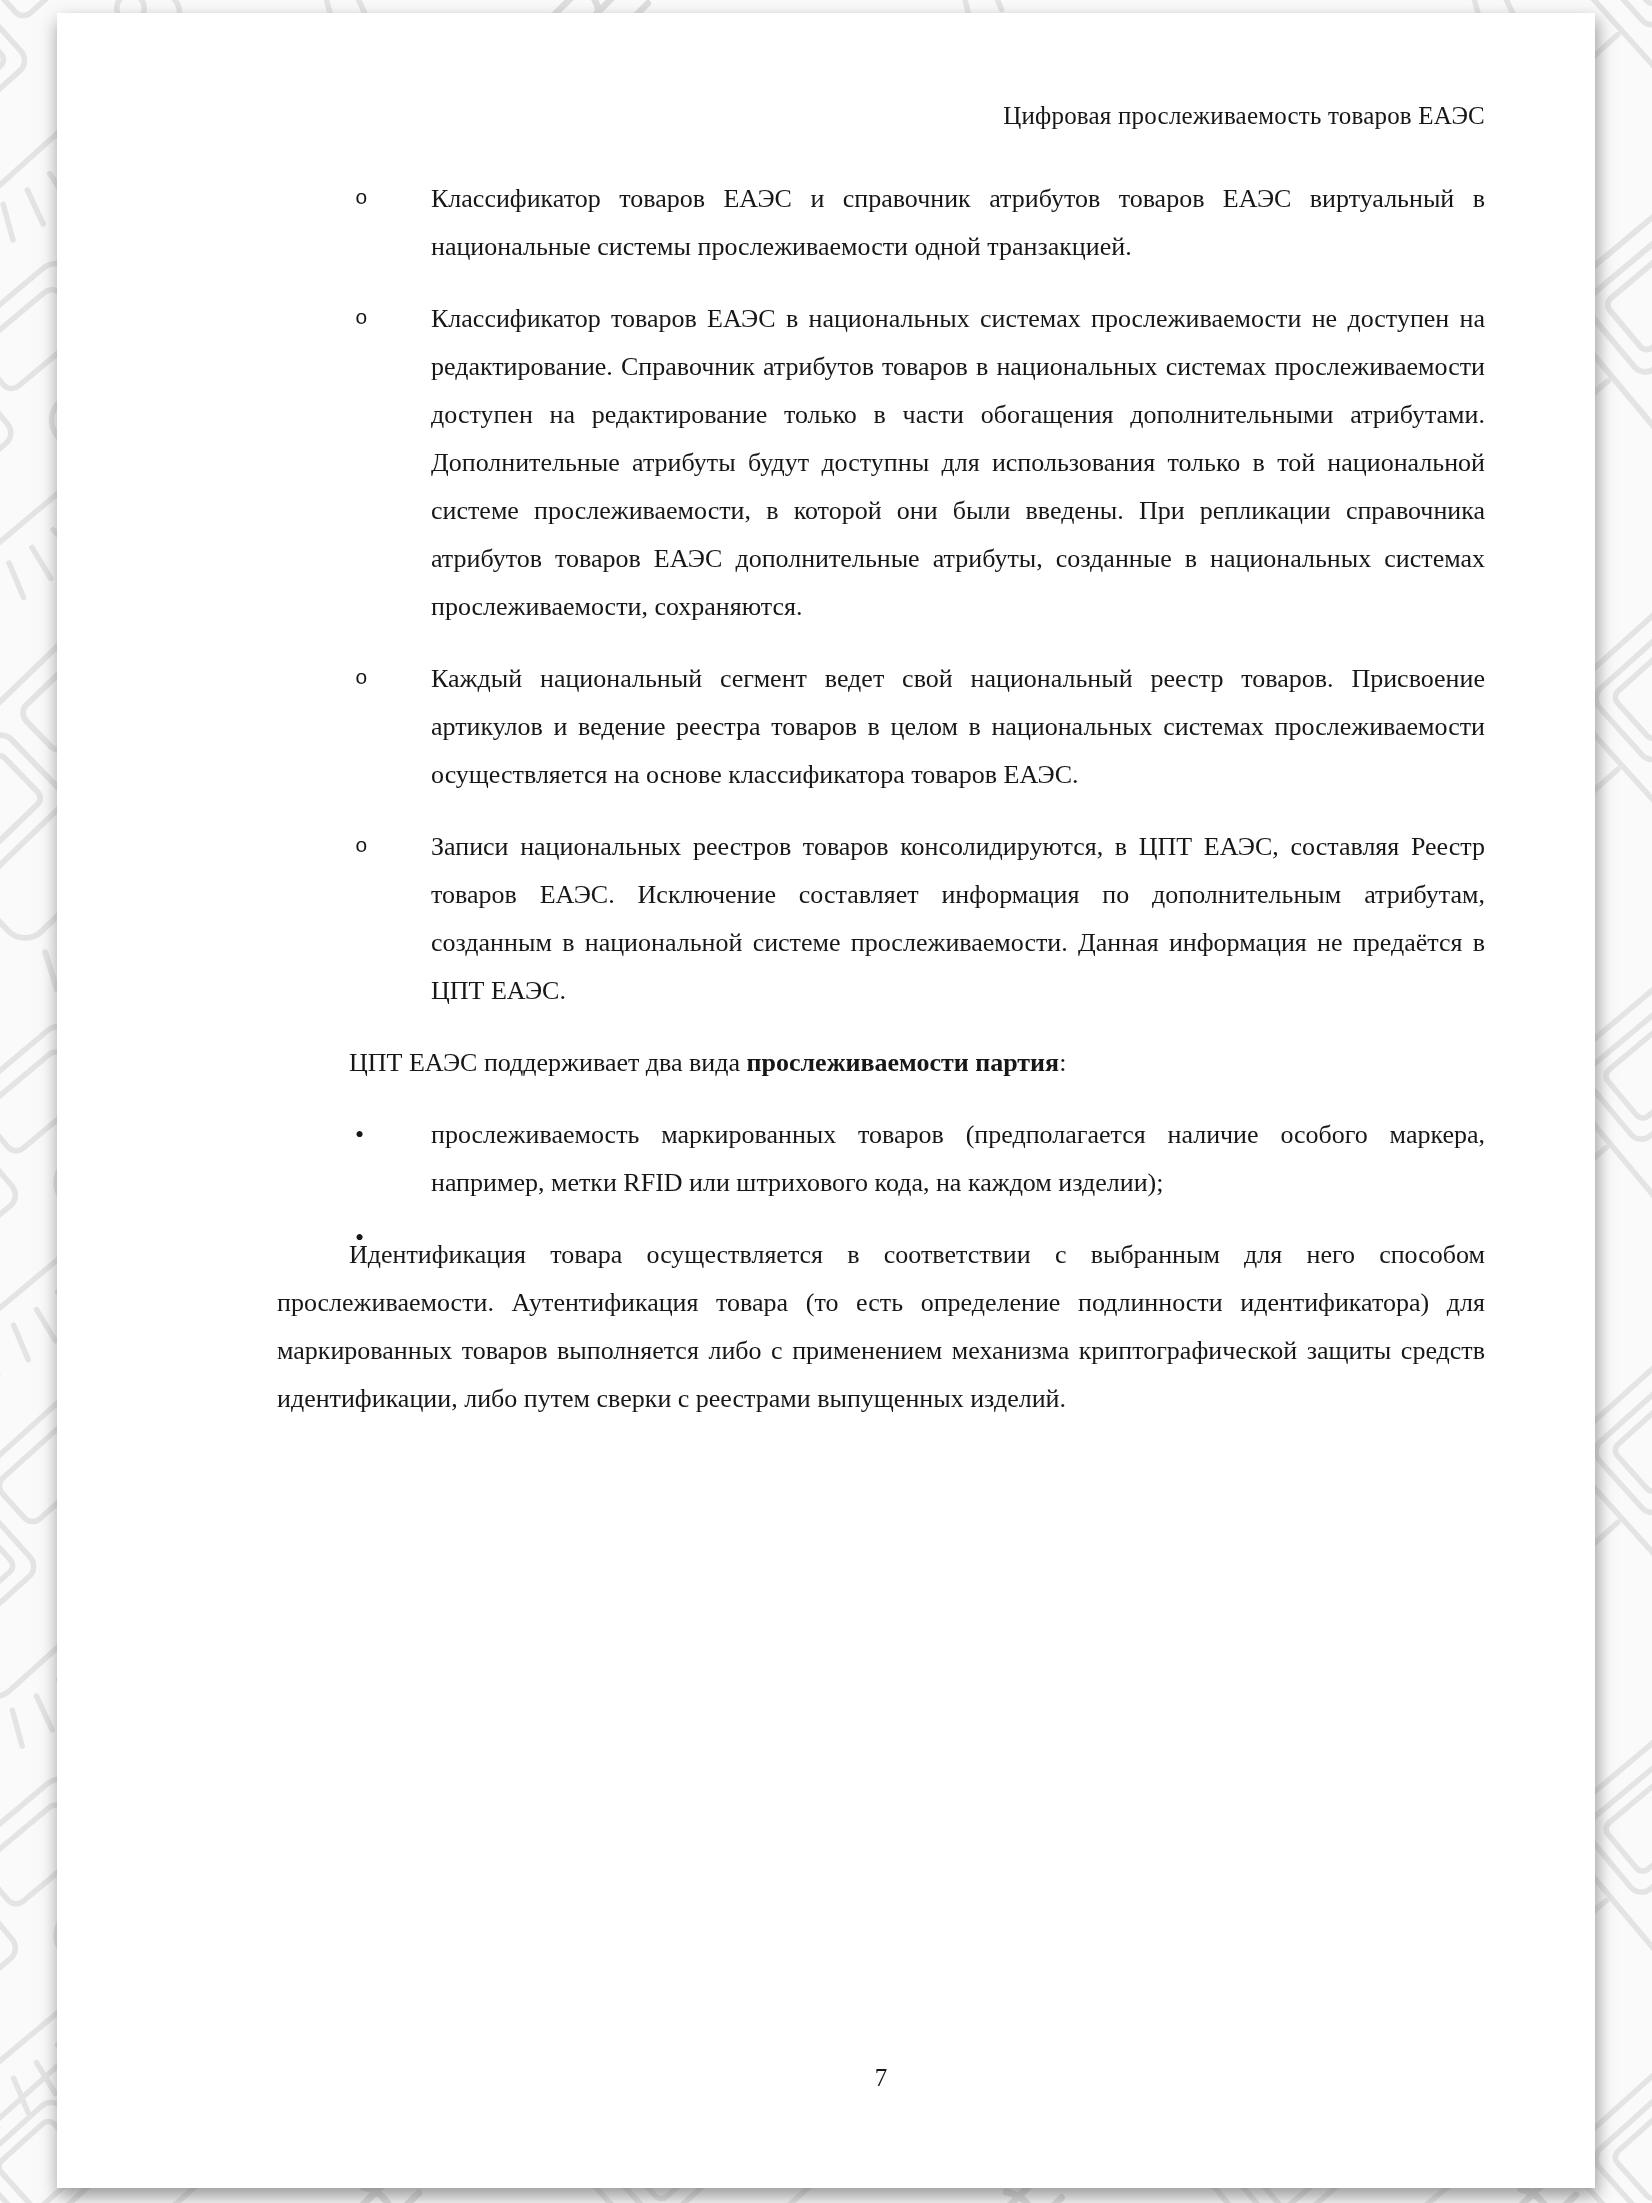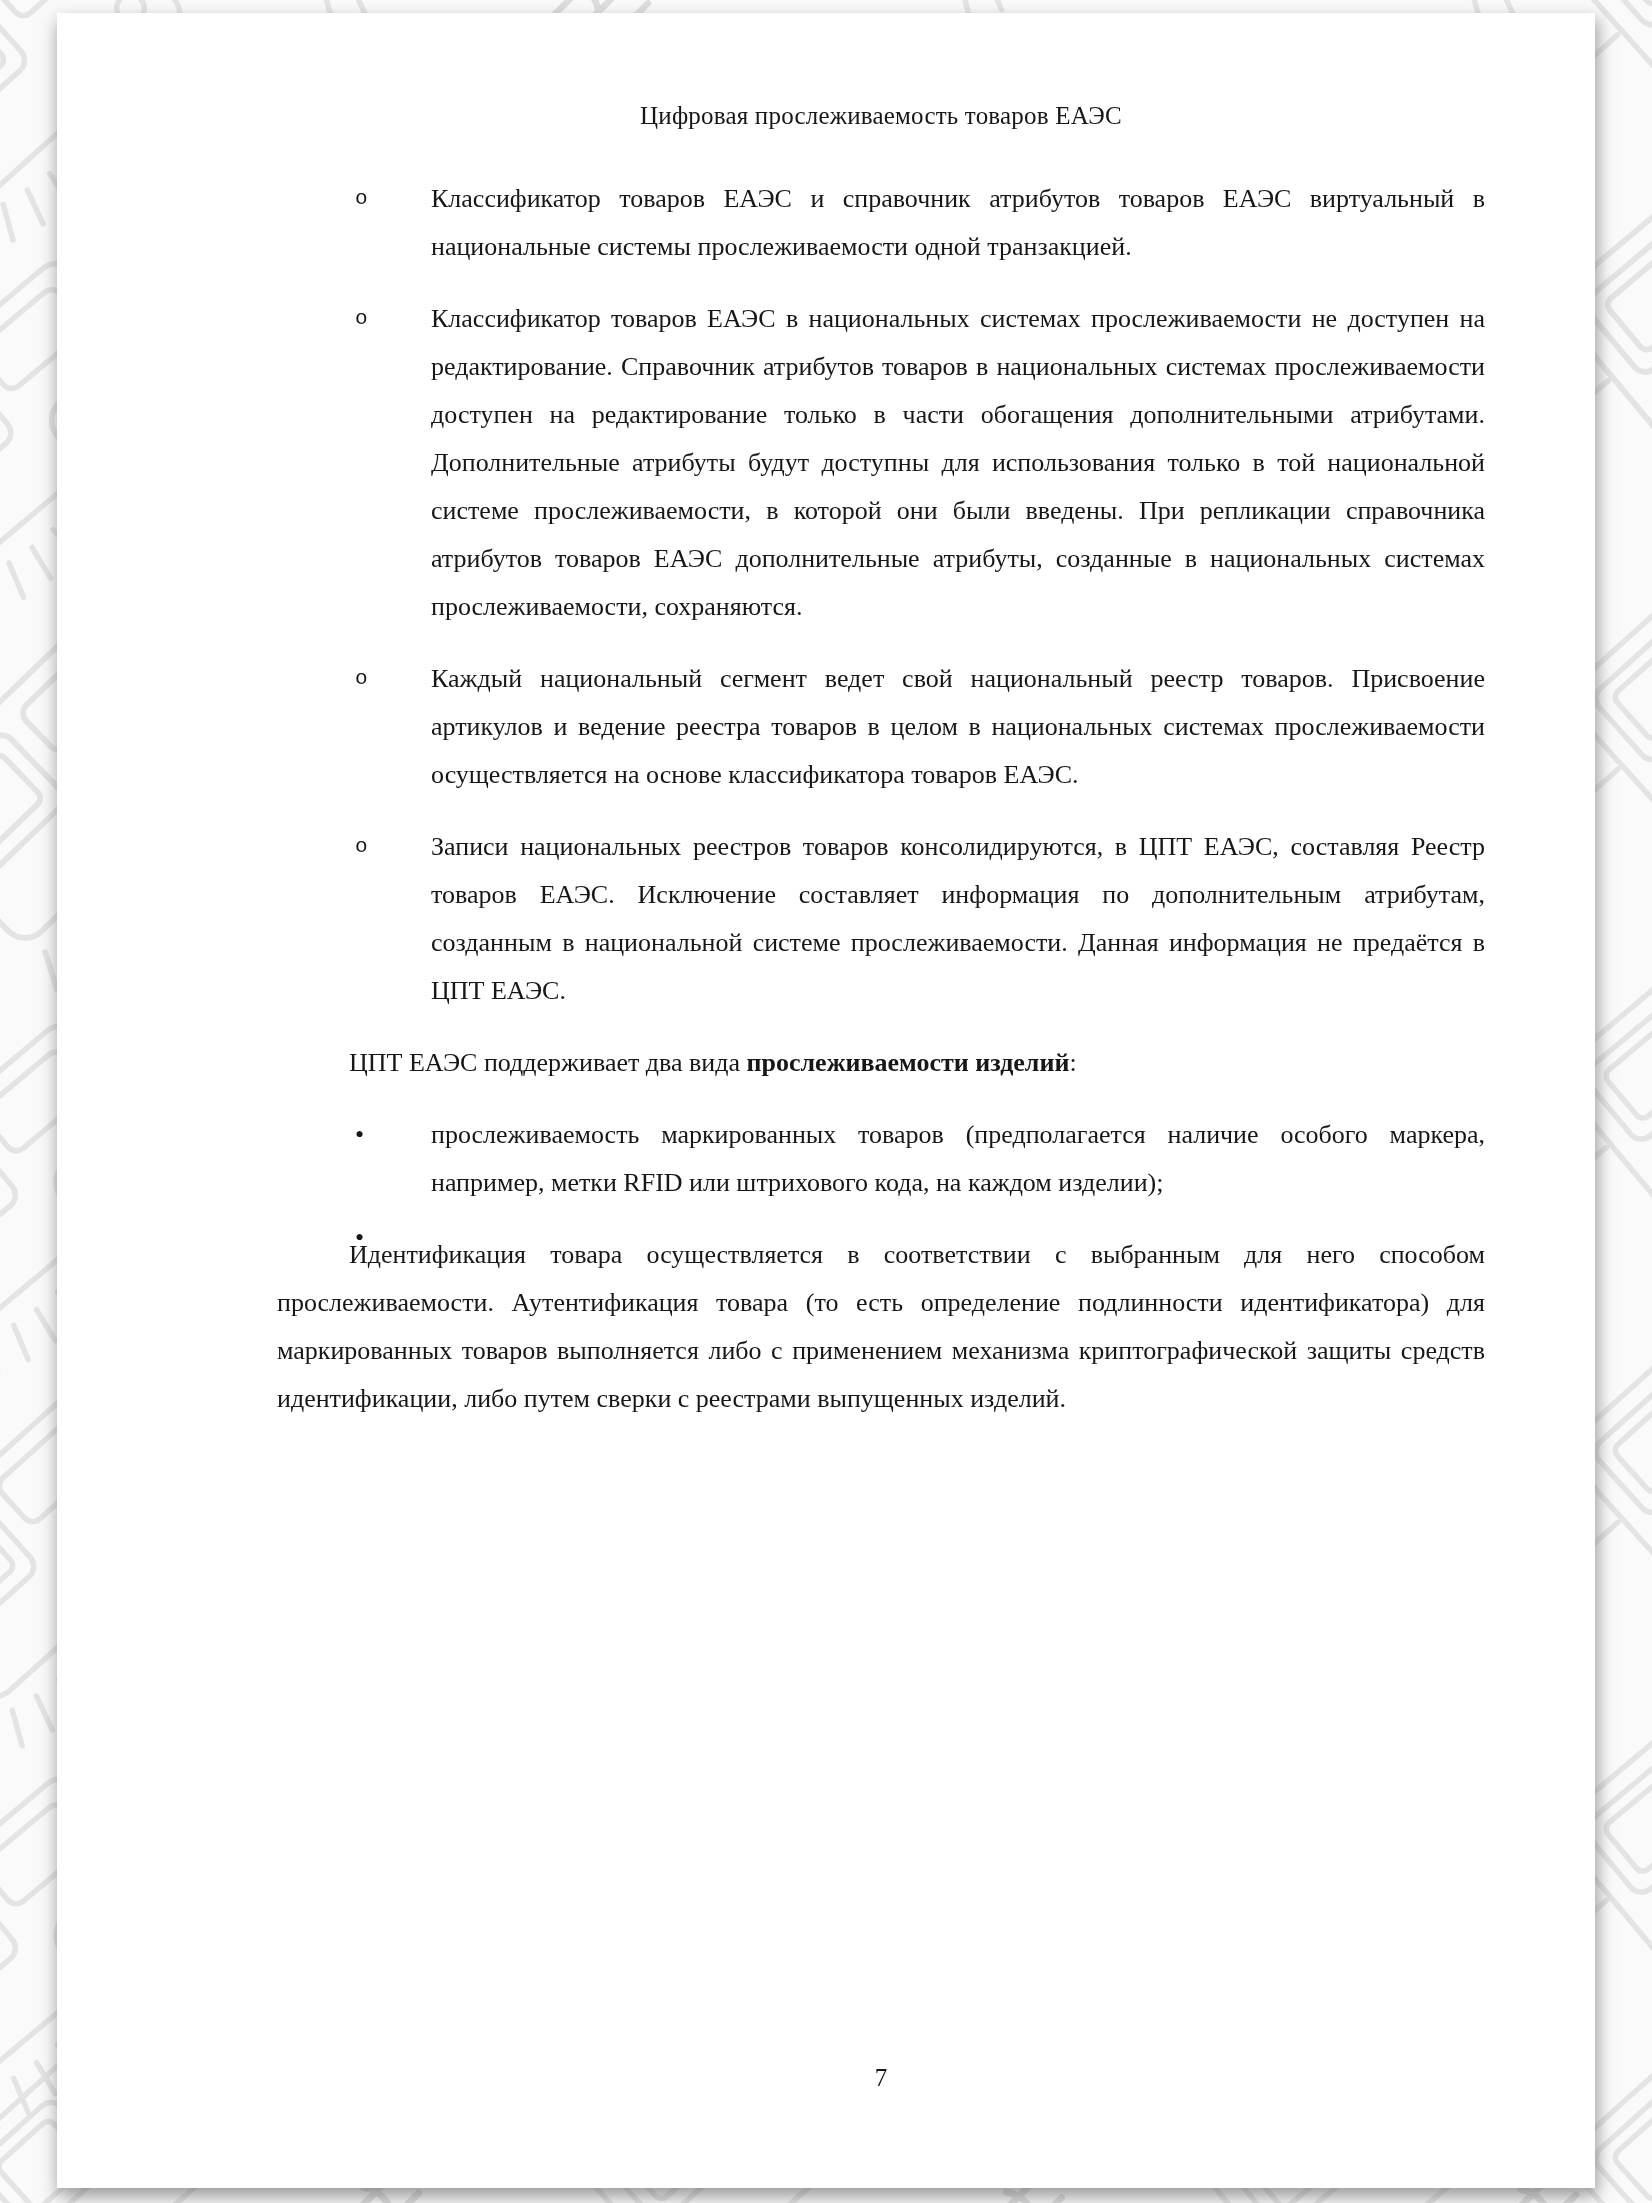--- a/index.html
+++ b/index.html
@@ -11,21 +11,21 @@
   }
   .stage{position:relative;width:1653px;height:2204px;overflow:hidden;background:#fafafa;}
   svg.bg{position:absolute;left:0;top:0;}
   .page{
     position:absolute;left:57px;top:13px;width:1538px;height:2175px;
     background:#ffffff;
     box-shadow:0 9.2px 16.5px rgba(90,90,90,.5), 5.5px 3.7px 13px rgba(140,140,140,.28);
   }
   .content{position:absolute;left:220px;top:83px;width:1208px;}
   .doc-header{
-    font-size:25px;line-height:39px;text-align:center;
+    font-size:25px;line-height:39px;text-align:right;
     margin:0 0 40px 0;letter-spacing:0.2px;
   }
   .li{
     position:relative;padding-left:154px;
     font-size:26px;line-height:48px;text-align:justify;
     margin:0 0 24px 0;
   }
   .marker{position:absolute;left:78px;top:0;line-height:48px;}
   .o-marker{font-family:"Liberation Mono", monospace;font-size:21px;}
   .d-marker{font-size:26px;}
@@ -114,21 +114,21 @@
         <div class="li">
           <span class="marker o-marker">o</span>
           <span>Каждый национальный сегмент ведет свой национальный реестр товаров. Присвоение артикулов и ведение реестра товаров в целом в национальных системах прослеживаемости осуществляется на основе классификатора товаров ЕАЭС.</span>
         </div>
         <div class="li">
           <span class="marker o-marker">o</span>
           <span>Записи национальных реестров товаров консолидируются, в ЦПТ ЕАЭС, составляя Реестр товаров ЕАЭС. Исключение составляет информация по дополнительным атрибутам, созданным в национальной системе прослеживаемости. Данная информация не предаётся в ЦПТ ЕАЭС.</span>
         </div>
       </div>
 
-      <p class="lead"><span>ЦПТ ЕАЭС поддерживает два вида </span><b>прослеживаемости изделий</b><span>:</span></p>
+      <p class="lead"><span>ЦПТ ЕАЭС поддерживает два вида </span><b>прослеживаемости партия</b><span>:</span></p>
 
       <div class="d-list">
         <div class="li">
           <span class="marker d-marker">•</span>
           <span>прослеживаемость маркированных товаров (предполагается наличие особого маркера, например, метки RFID или штрихового кода, на каждом изделии);</span>
         </div>
         <div class="li">
           <span class="marker d-marker">•</span>
         </div>
       </div>

